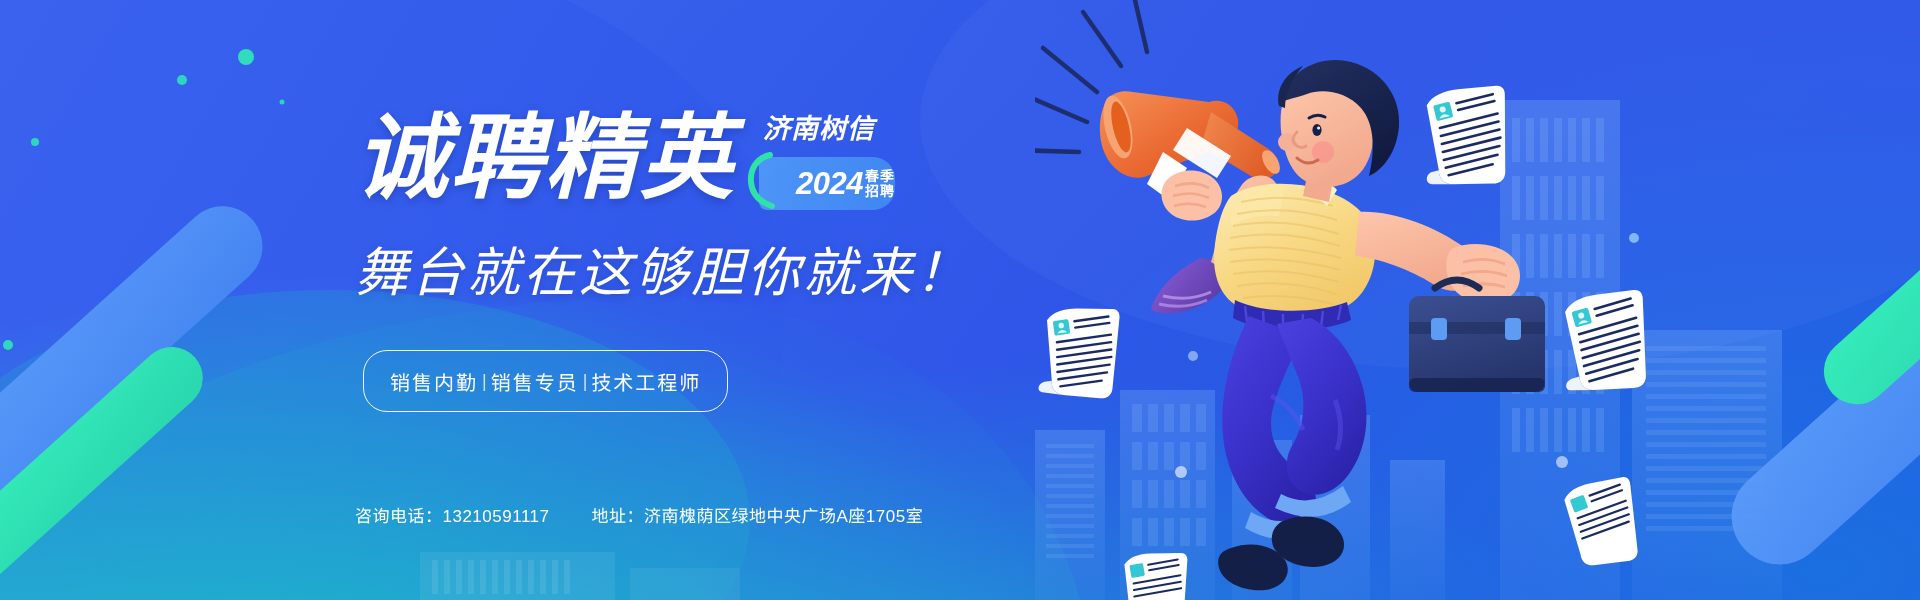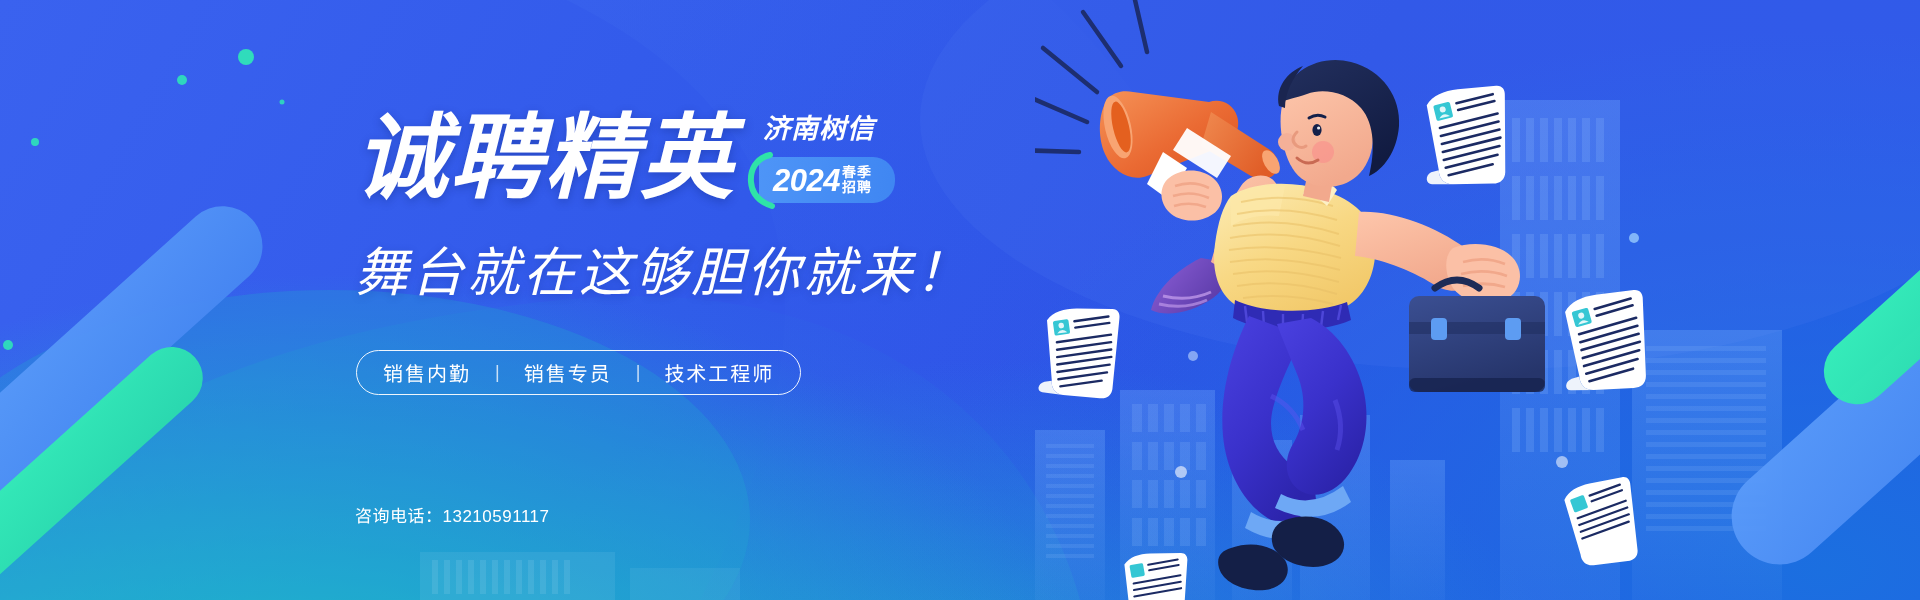--- a/index.html
+++ b/index.html
@@ -64,26 +64,27 @@
     letter-spacing:1px;
     white-space:nowrap;
     line-height:1;
     padding-left:12px;
     font-family:Liberation Serif, serif;
   }
   .badge {
     position:relative;
     margin-top:14px;
     margin-left:8px;
-    width:136px; height:46px;
+    width:136px; height:53px;
     background:linear-gradient(100deg,#4e95f7 0%,#3f86f2 100%);
     border-radius:8px 22px 22px 8px;
     display:flex;
     align-items:center;
     overflow:visible;
+    justify-content:flex-end;
   }
   .badge-hook {
     position:absolute;
     left:-13px; top:-5px;
     width:30px; height:58px;
     pointer-events:none;
   }
   .badge-year {
     font-size:31px;
     font-weight:bold;
@@ -113,28 +114,28 @@
     font-style:italic;
     color:#ffffff;
     letter-spacing:3px;
     white-space:nowrap;
     line-height:1;
     text-shadow:0 2px 8px rgba(10,30,110,.22);
   }
 
   .tags-pill {
     position:absolute;
-    left:1px; top:350px;
-    height:45px;
+    left:8px; top:350px;
+    height:62px;
     padding:0 26px;
     border:1.6px solid rgba(255,255,255,.92);
     border-radius:24px;
     display:flex;
     align-items:center;
-    gap:24px;
+    gap:4px;
     white-space:nowrap;
   }
   .tag {
     font-size:20px;
     color:#ffffff;
     letter-spacing:2px;
   }
   .tag-sep {
     color:rgba(255,255,255,.75);
     font-size:18px;
@@ -658,16 +659,19 @@
       <span class="tag-sep">|</span>
       <span class="tag">销售专员</span>
       <span class="tag-sep">|</span>
       <span class="tag">技术工程师</span>
     </div>
 
     <div class="contact">
       <span class="contact-item">
         <span>咨询电话：</span><span>13210591117</span>
       </span>
+      <span class="contact-item">
+        <span>地址：</span><span>济南槐荫区绿地中央广场A座1705室</span>
+      </span>
     </div>
 
   </div>
 </div>
 
 </body></html>

